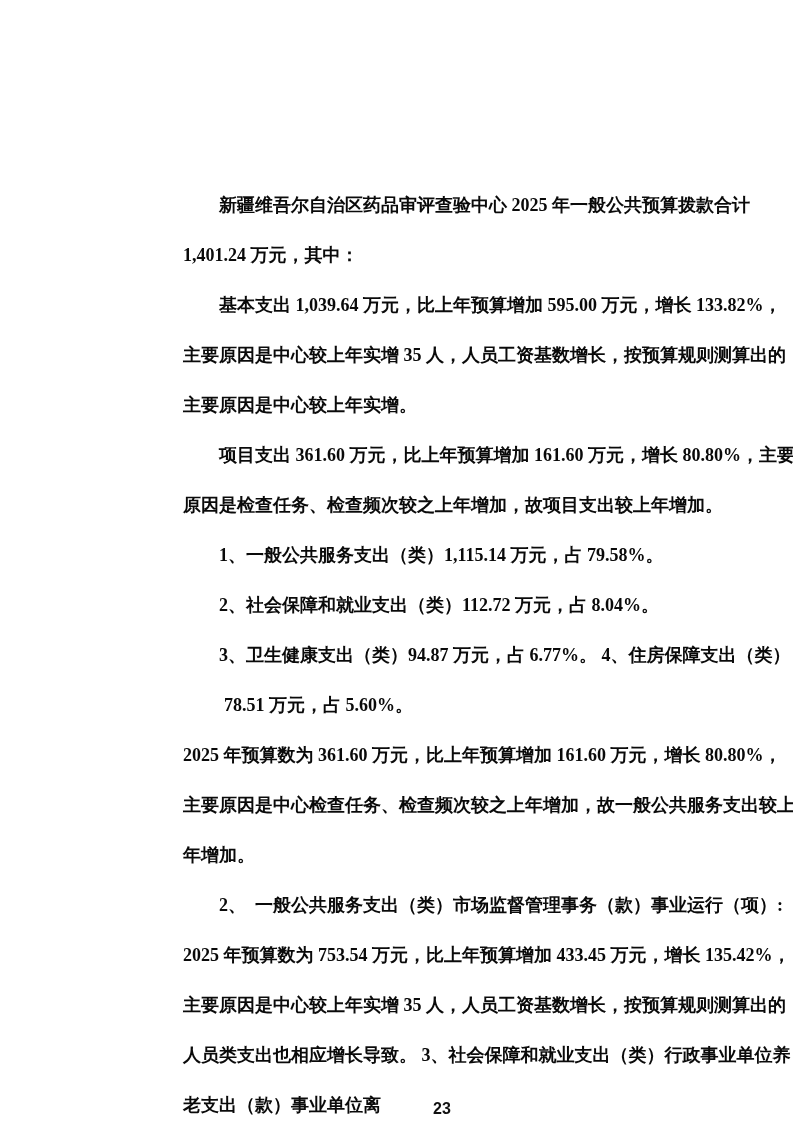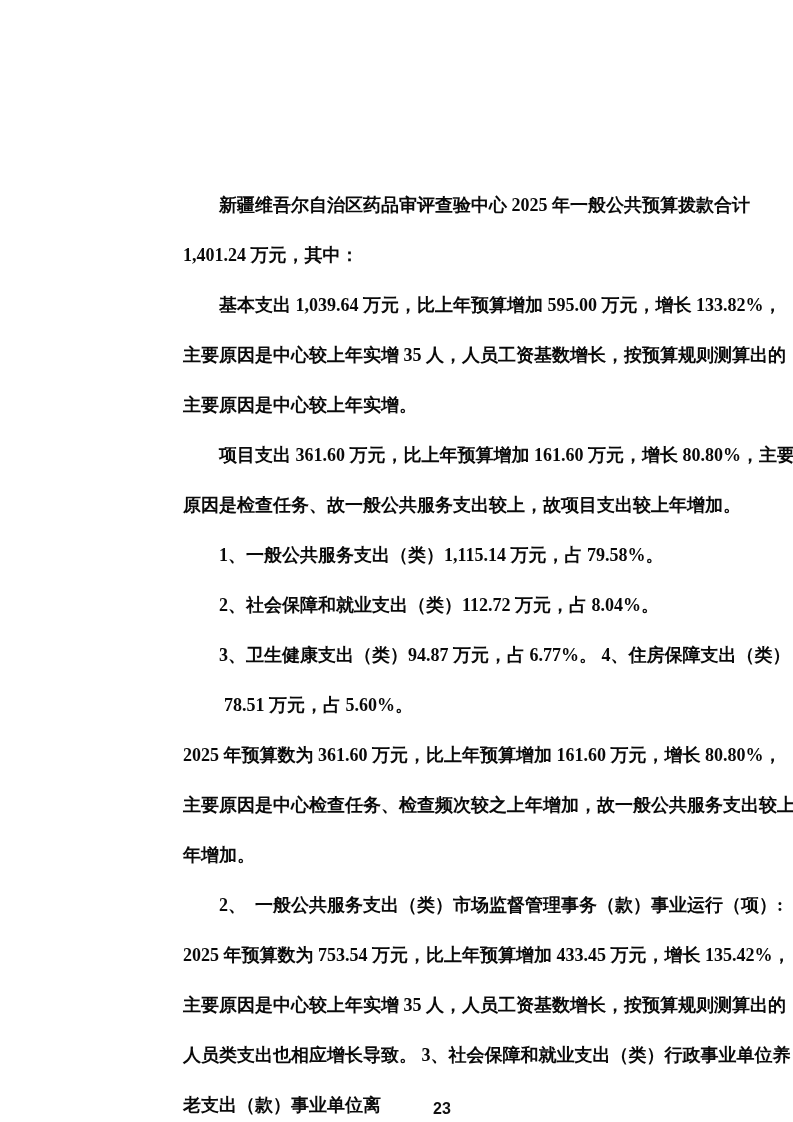--- a/index.html
+++ b/index.html
@@ -45,21 +45,21 @@
 <body>
 
 <div class="page">
   <div class="content">
     <div class="line indent">新疆维吾尔自治区药品审评查验中心 2025 年一般公共预算拨款合计</div>
     <div class="line">1,401.24 万元，其中：</div>
     <div class="line indent">基本支出 1,039.64 万元，比上年预算增加 595.00 万元，增长 133.82%，</div>
     <div class="line">主要原因是中心较上年实增 35 人，人员工资基数增长，按预算规则测算出的</div>
     <div class="line">主要原因是中心较上年实增。</div>
     <div class="line indent">项目支出 361.60 万元，比上年预算增加 161.60 万元，增长 80.80%，主要</div>
-    <div class="line">原因是检查任务、故一般公共服务支出较上，故项目支出较上年增加。</div>
+    <div class="line">原因是检查任务、检查频次较之上年增加，故项目支出较上年增加。</div>
     <div class="line indent">1、一般公共服务支出（类）1,115.14 万元，占 79.58%。</div>
     <div class="line indent">2、社会保障和就业支出（类）112.72 万元，占 8.04%。</div>
     <div class="line indent">3、卫生健康支出（类）94.87 万元，占 6.77%。 4、住房保障支出（类）</div>
     <div class="line hang">78.51 万元，占 5.60%。</div>
     <div class="line">2025 年预算数为 361.60 万元，比上年预算增加 161.60 万元，增长 80.80%，</div>
     <div class="line">主要原因是中心检查任务、检查频次较之上年增加，故一般公共服务支出较上</div>
     <div class="line">年增加。</div>
     <div class="line indent">2、  一般公共服务支出（类）市场监督管理事务（款）事业运行（项）:</div>
     <div class="line">2025 年预算数为 753.54 万元，比上年预算增加 433.45 万元，增长 135.42%，</div>
     <div class="line">主要原因是中心较上年实增 35 人，人员工资基数增长，按预算规则测算出的</div>

